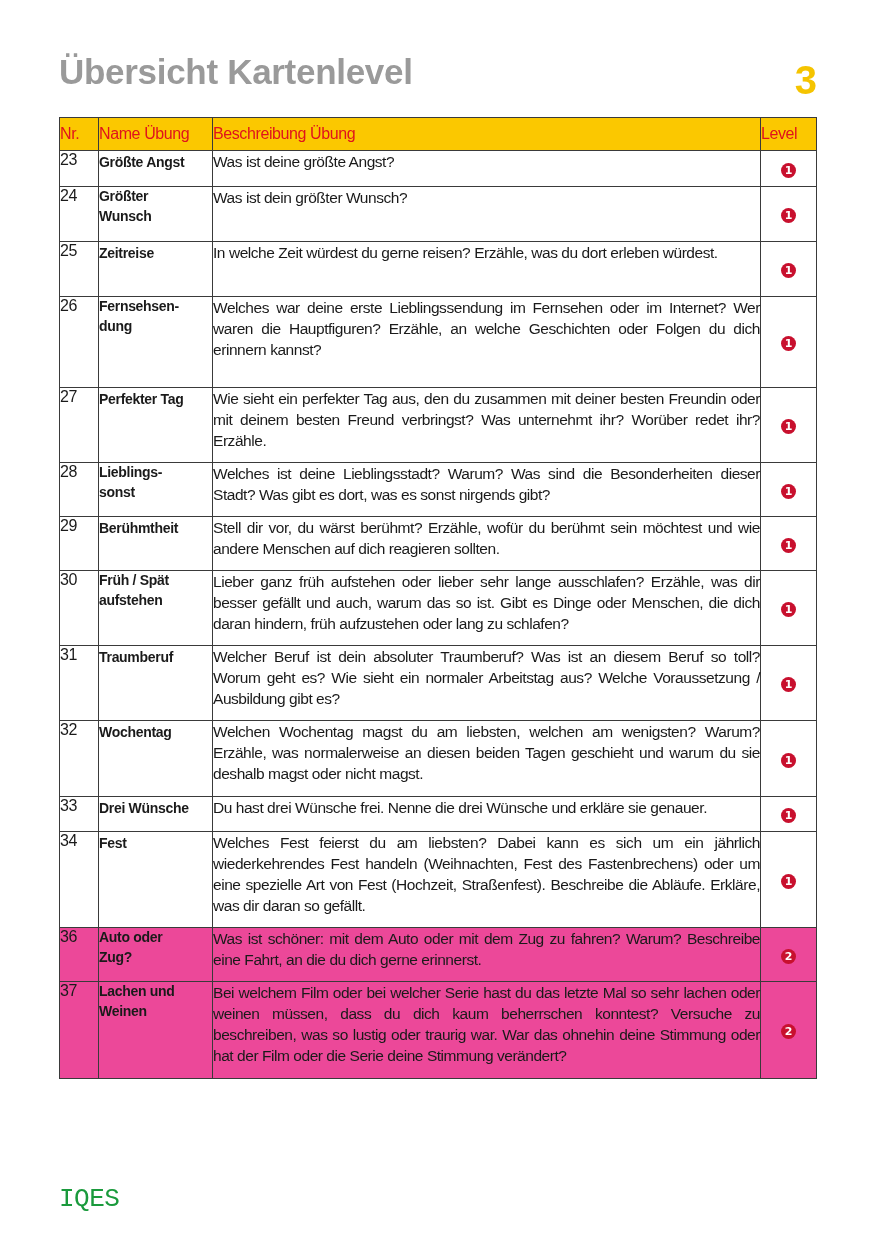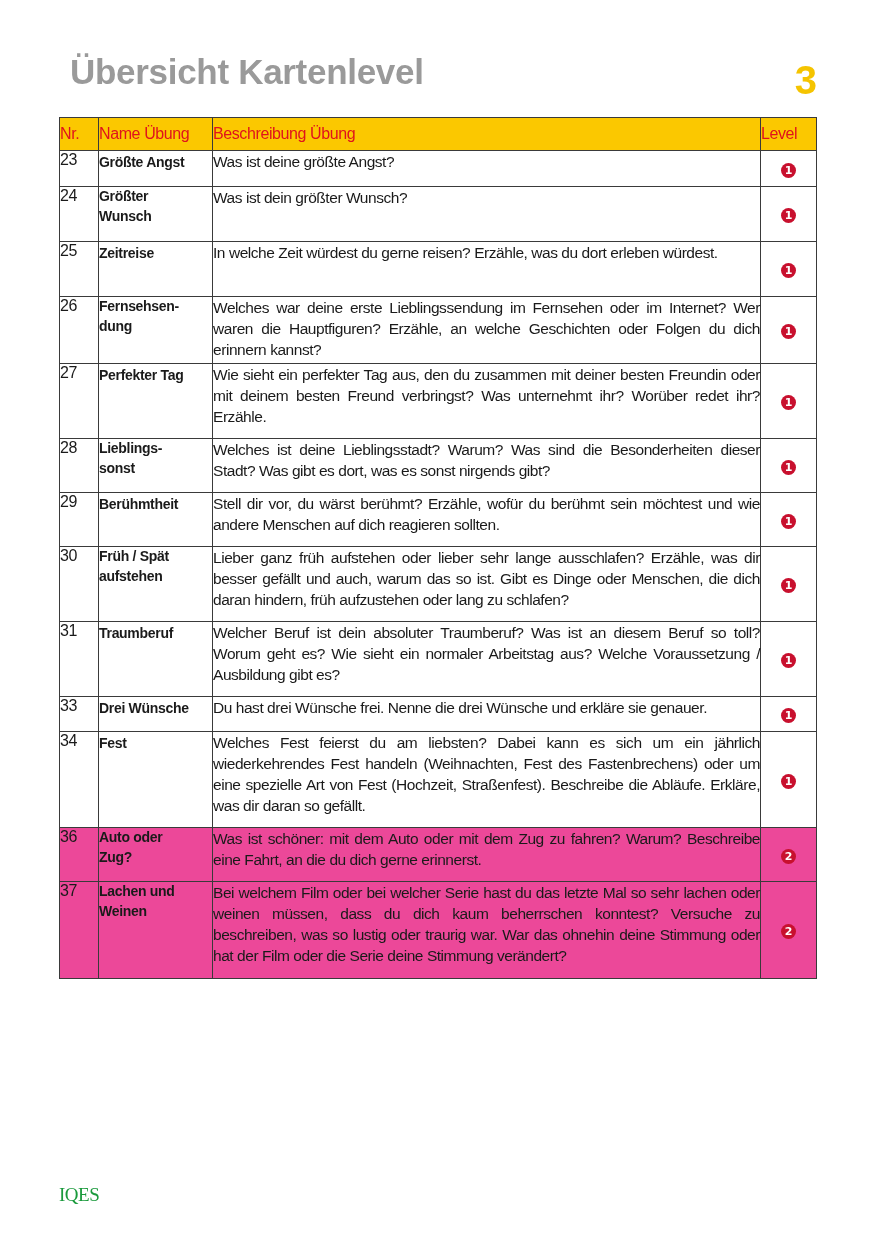--- a/index.html
+++ b/index.html
@@ -1,33 +1,33 @@
 <!DOCTYPE html>
 <html><head>
 <meta charset="utf-8">
 <style>
   html, body { margin: 0; padding: 0; background: #ffffff; }
   body { width: 877px; height: 1240px; position: relative; overflow: hidden; font-family: "Liberation Sans", sans-serif; color: #1a1a1a; }
-  .page-title { position: absolute; left: 70px; top: 52px; font-family: "Liberation Sans", sans-serif; font-weight: bold; font-size: 35px; color: #9a9a9a; letter-spacing: -0.3px; }
+  .page-title { position: absolute; left: 59px; top: 52px; font-family: "Liberation Sans", sans-serif; font-weight: bold; font-size: 35px; color: #9a9a9a; letter-spacing: -0.3px; }
   .page-level { position: absolute; right: 60px; top: 58px; font-family: "Liberation Sans", sans-serif; font-weight: bold; font-size: 40px; color: #f5c400; }
   table.overview { position: absolute; left: 59px; top: 117px; width: 758px; border-collapse: collapse; table-layout: fixed; }
   table.overview td, table.overview th { border: 1px solid #3a3a3a; vertical-align: top; padding: 0; }
   table.overview th { background: #fbc800; color: #e0131c; font-weight: normal; font-size: 16px; text-align: left; height: 32px; vertical-align: middle; letter-spacing: -0.4px; }
   th.c-nr { width: 38px; text-align: center; }
   th.c-name { width: 113px; padding-left: 8px; }
   th.c-desc { padding-left: 8px; }
   th.c-level { width: 55px; text-align: center; }
   td.nr { font-size: 16px; padding: 8px 0 0 8px; letter-spacing: -0.3px; }
   td.name { font-size: 14px; font-weight: bold; padding: 9px 4px 0 8px; line-height: 22px; letter-spacing: -0.3px; }
   td.name > span { display: block; margin-top: -2px; }
   td.desc { font-size: 15.5px; padding: 7px 7px 6px 8px; line-height: 21px; text-align: justify; letter-spacing: -0.45px; }
   td.level { vertical-align: middle !important; text-align: center; }
   .badge { display: inline-block; width: 15px; height: 15px; border-radius: 50%; background: #c8102e; color: #ffffff; font-size: 11px; font-weight: bold; line-height: 15px; text-align: center; font-family: "DejaVu Sans", sans-serif; }
   tr.lvl2 td { background: #ec4899; }
-  .footer-logo { position: absolute; left: 59px; top: 1184px; font-family: Liberation Serif, serif; font-size: 19px; color: #1a9a3c; letter-spacing: -0.5px; }
+  .footer-logo { position: absolute; left: 59px; top: 1184px; font-family: Liberation Mono, monospace; font-size: 26px; color: #1a9a3c; letter-spacing: -0.5px; }
 </style>
 </head>
 <body>
 
 <div class="page-title">Übersicht Kartenlevel</div>
 <div class="page-level">3</div>
 
 <table class="overview">
   <thead>
     <tr>
@@ -52,21 +52,21 @@
         </td>
         <td class="desc">Was ist dein größter Wunsch?</td>
         <td class="level"><span class="badge">1</span></td>
       </tr>
       <tr style="height: 55px;">
         <td class="nr">25</td>
         <td class="name">Zeitreise</td>
         <td class="desc">In welche Zeit würdest du gerne reisen? Erzähle, was du dort erleben würdest.</td>
         <td class="level"><span class="badge">1</span></td>
       </tr>
-      <tr style="height: 67px; margin-top: 40px;">
+      <tr style="height: 91px; margin-top: 40px;">
         <td class="nr">26</td>
         <td class="name">
           <span>Fernsehsen-</span>
           <span>dung</span>
         </td>
         <td class="desc">Welches war deine erste Lieblingssendung im Fernsehen oder im Internet? Wer waren die Hauptfiguren? Erzähle, an welche Geschichten oder Folgen du dich erinnern kannst?</td>
         <td class="level"><span class="badge">1</span></td>
       </tr>
       <tr style="height: 75px;">
         <td class="nr">27</td>
@@ -97,20 +97,26 @@
         </td>
         <td class="desc">Lieber ganz früh aufstehen oder lieber sehr lange ausschlafen? Erzähle, was dir besser gefällt und auch, warum das so ist. Gibt es Dinge oder Menschen, die dich daran hindern, früh aufzustehen oder lang zu schlafen?</td>
         <td class="level"><span class="badge">1</span></td>
       </tr>
       <tr style="height: 75px;">
         <td class="nr">31</td>
         <td class="name">Traumberuf</td>
         <td class="desc">Welcher Beruf ist dein absoluter Traumberuf? Was ist an diesem Beruf so toll? Worum geht es? Wie sieht ein normaler Arbeitstag aus? Welche Voraussetzung / Ausbildung gibt es?</td>
         <td class="level"><span class="badge">1</span></td>
       </tr>
+      <tr style="height: 76px;">
+        <td class="nr">32</td>
+        <td class="name">Wochentag</td>
+        <td class="desc">Welchen Wochentag magst du am liebsten, welchen am wenigsten? Warum? Erzähle, was normalerweise an diesen beiden Tagen geschieht und warum du sie deshalb magst oder nicht magst.</td>
+        <td class="level"><span class="badge">1</span></td>
+      </tr>
       <tr style="height: 35px;">
         <td class="nr">33</td>
         <td class="name">Drei Wünsche</td>
         <td class="desc">Du hast drei Wünsche frei. Nenne die drei Wünsche und erkläre sie genauer.</td>
         <td class="level"><span class="badge">1</span></td>
       </tr>
       <tr style="height: 96px; margin-top: 15px;">
         <td class="nr">34</td>
         <td class="name">Fest</td>
         <td class="desc">Welches Fest feierst du am liebsten? Dabei kann es sich um ein jährlich wiederkehrendes Fest handeln (Weihnachten, Fest des Fastenbrechens) oder um eine spezielle Art von Fest (Hochzeit, Straßenfest). Beschreibe die Abläufe. Erkläre, was dir daran so gefällt.</td>

